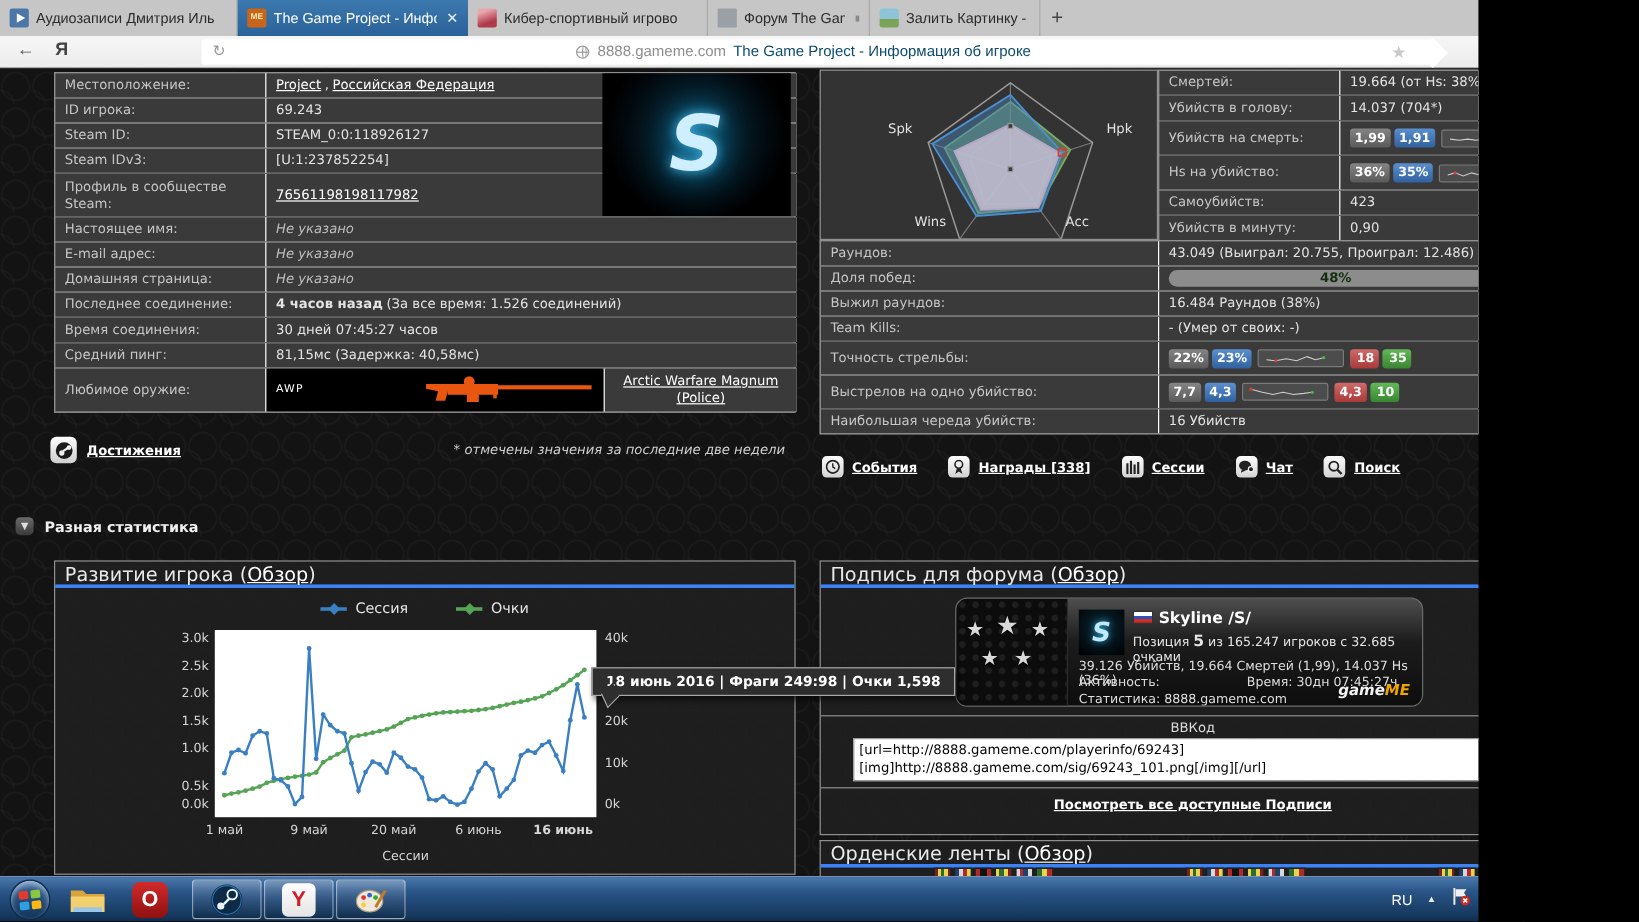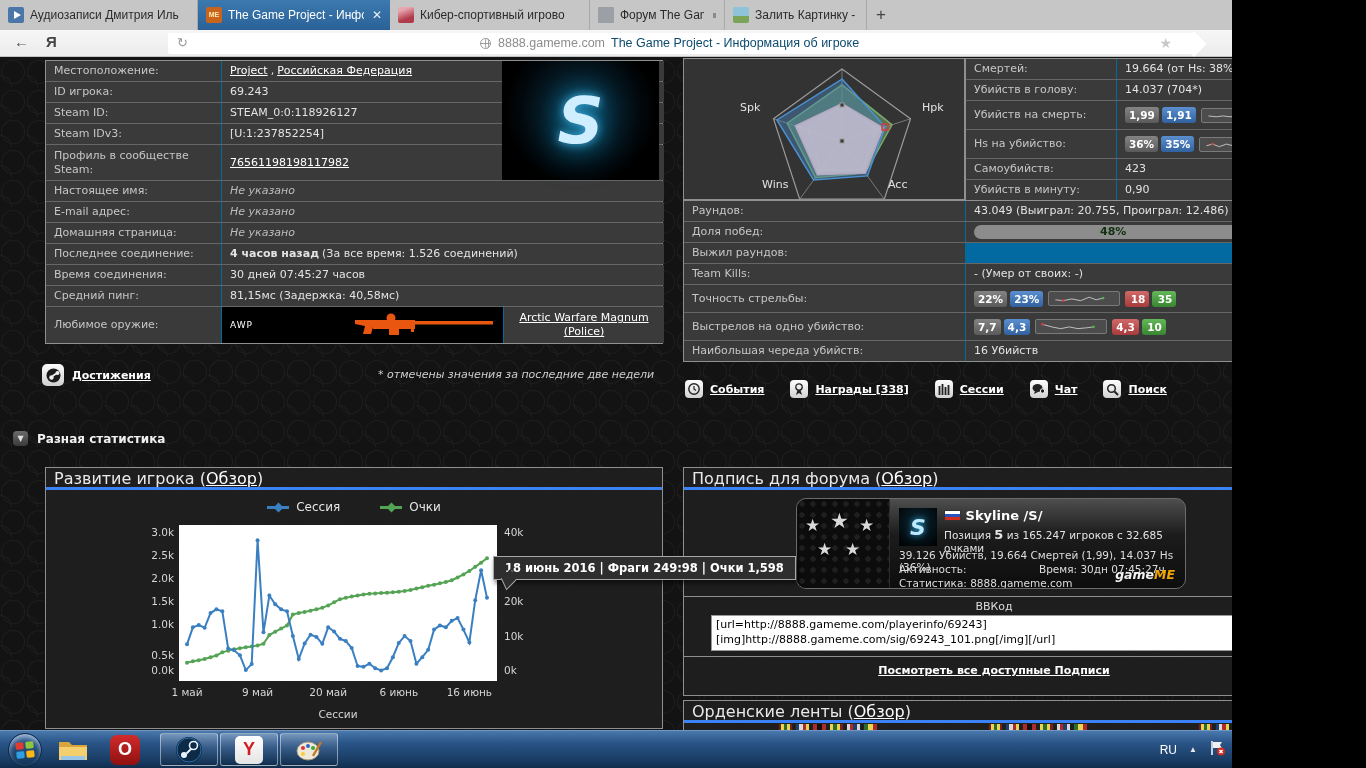--- a/index.html
+++ b/index.html
@@ -40,21 +40,21 @@
 .dlicon{position:absolute;left:1344px;top:5px;cursor:pointer}
 
 
 .page{position:absolute;top:57px;left:0;width:1366px;height:673px;background-color:#131313;
 background-image:radial-gradient(circle 13px at 13px 15px,transparent 10.5px,#1e1e1e 11.5px,transparent 12.5px),radial-gradient(circle 13px at 0px 30px,transparent 10.5px,#1e1e1e 11.5px,transparent 12.5px);background-size:26px 30px;color:#e3e3e3;font-family:"DejaVu Sans",sans-serif;font-size:11px}
 .lnk{color:#fff;text-decoration:underline;cursor:pointer}
 .it{font-style:italic;color:#bdbdbd}
 
 
 .tbl{display:grid;border:1px solid #8f8f8f;background:#666;row-gap:1px}
-.trow{display:grid;column-gap:1px;background:#0369a1}
+.trow{display:grid;column-gap:1px;background:#ffffff}
 .c{background:#3a3a3a;padding:3px 8px;display:flex;align-items:center;gap:3px;line-height:14px}
 .lab{color:#c6c6c6}
 .cols2a{grid-template-columns:175px 281px 160px}
 .cols2b{grid-template-columns:175px 1fr}
 .cols2r{grid-template-columns:150px 1fr}
 .cols2f{grid-template-columns:281px 1fr}
 .bdg{display:inline-block;min-width:24px;text-align:right;padding:1px 4px;border-radius:3px;font-weight:bold;color:#fff;font-size:10.5px}
 .bgray{background:linear-gradient(#848484,#5a5a5a)}
 .bblue{background:linear-gradient(#5b8fd0,#31619e)}
 .bred{background:linear-gradient(#d06a6a,#a83a3a)}
@@ -401,20 +401,21 @@
           <div class="c">43.049 (Выиграл: 20.755, Проиграл: 12.486)</div>
         </div>
       <div class="trow cols2f">
           <div class="c lab">Доля побед:</div>
         <div class="c">
             <span class="pbar"><span class="pfill" style="width:48%"></span><span class="plabel">48%</span></span>
           </div>
         </div>
       <div class="trow cols2f">
           <div class="c lab">Выжил раундов:</div>
+          <div class="c">16.484 Раундов (38%)</div>
         </div>
       <div class="trow cols2f">
           <div class="c lab">Team Kills:</div>
           <div class="c">- (Умер от своих: -)</div>
         </div>
       <div class="trow cols2f" style="min-height:27px">
           <div class="c lab">Точность стрельбы:</div>
         <div class="c">
             <span class="bdg bgray">22%</span>
             <span class="bdg bblue">23%</span>
@@ -629,21 +630,21 @@
           <div class="ytick" style="top: 35.5px;">30k</div>
           <div class="ytick" style="top: 70px;">20k</div>
           <div class="ytick" style="top: 104.5px;">10k</div>
           <div class="ytick" style="top: 139px;">0k</div>
         </div>
       <div class="xtrow" id="xt">
           <div class="xtick" style="left: -20px;">1 май</div>
           <div class="xtick" style="left: 50.5882px;">9 май</div>
           <div class="xtick" style="left: 121.176px;">20 май</div>
           <div class="xtick" style="left: 191.765px;">6 июнь</div>
-          <div class="xtick" style="left: 262.353px;">16 июнь</div>
+          <div class="xtick" style="left: 262.353px; font-weight: bold;">16 июнь</div>
         </div>
       <div class="xlab">Сессии</div>
       <div class="tooltip">18 июнь 2016 | Фраги 249:98 | Очки 1,598</div>
     </div>
 
     <div class="panel" style="left:683px;top:410px;width:622px;height:229px">
       <div class="phead"><span>Подпись для форума (</span><span class="lnk">Обзор</span><span>)</span></div>
       <div class="sigbadge">
         <div class="starfield">
           <span class="sstar" style="left:8px;top:16px;font-size:17px">★</span>

